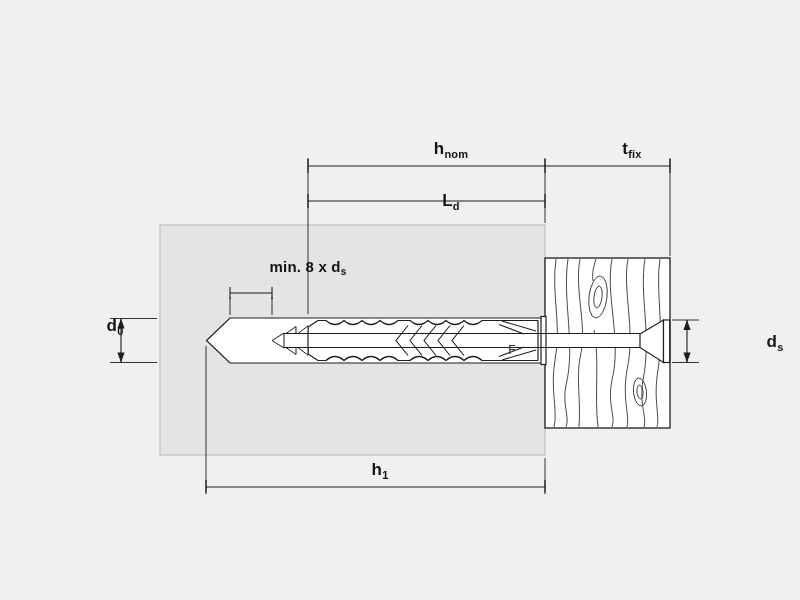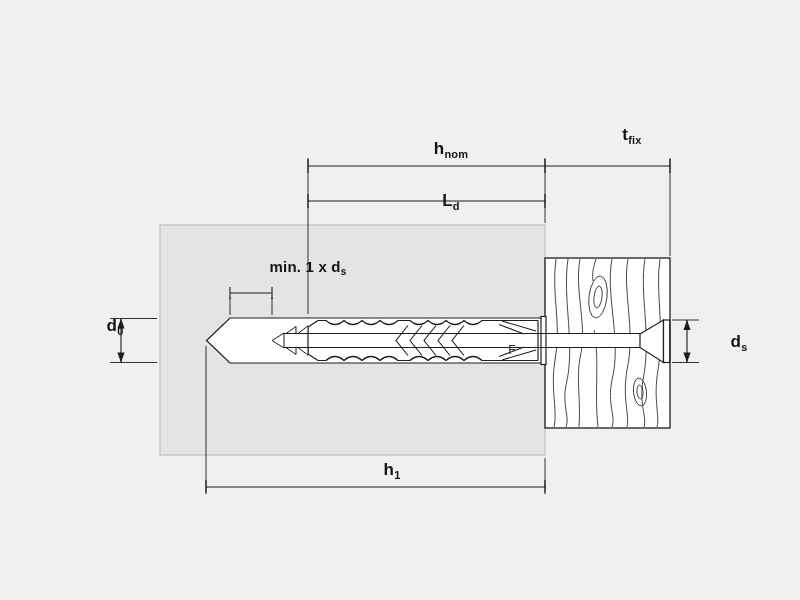--- a/index.html
+++ b/index.html
@@ -137,27 +137,27 @@
         <path d="M672,320 H699 M672,362.5 H699" stroke-width="0.9"></path>
         <path d="M687,320 V362.5"></path>
         <polygon points="687,320 683.4,330 690.6,330" fill="#1d1d1b" stroke="none"></polygon>
         <polygon points="687,362.5 683.4,352.5 690.6,352.5" fill="#1d1d1b" stroke="none"></polygon>
       </g>
     </g>
   </svg>
 
   <div class="lbl" style="left:427px; top:150px"><span>h</span><sub>nom</sub></div>
 
-  <div class="lbl" style="left:608px; top:136px"><span>t</span><sub>fix</sub></div>
+  <div class="lbl" style="left:608px; top:150px"><span>t</span><sub>fix</sub></div>
 
   <div class="lbl" style="left:427px; top:202px"><span>L</span><sub>d</sub></div>
 
-  <div class="lbl small" style="left:284px; top:268px"><span>min. 1 x d</span><sub>s</sub></div>
+  <div class="lbl small" style="left:284px; top:268px"><span>min. 8 x d</span><sub>s</sub></div>
 
   <div class="lbl" style="left:91px; top:327px"><span>d</span><sub>0</sub></div>
 
-  <div class="lbl" style="left:715px; top:343px"><span>d</span><sub>s</sub></div>
+  <div class="lbl" style="left:751px; top:343px"><span>d</span><sub>s</sub></div>
 
-  <div class="lbl" style="left:368px; top:471px"><span>h</span><sub>1</sub></div>
+  <div class="lbl" style="left:356px; top:471px"><span>h</span><sub>1</sub></div>
 
   <div class="lbl fmark" style="left:488px; top:350px"><span>F</span></div>
 
 </div>
 
 </body></html>

